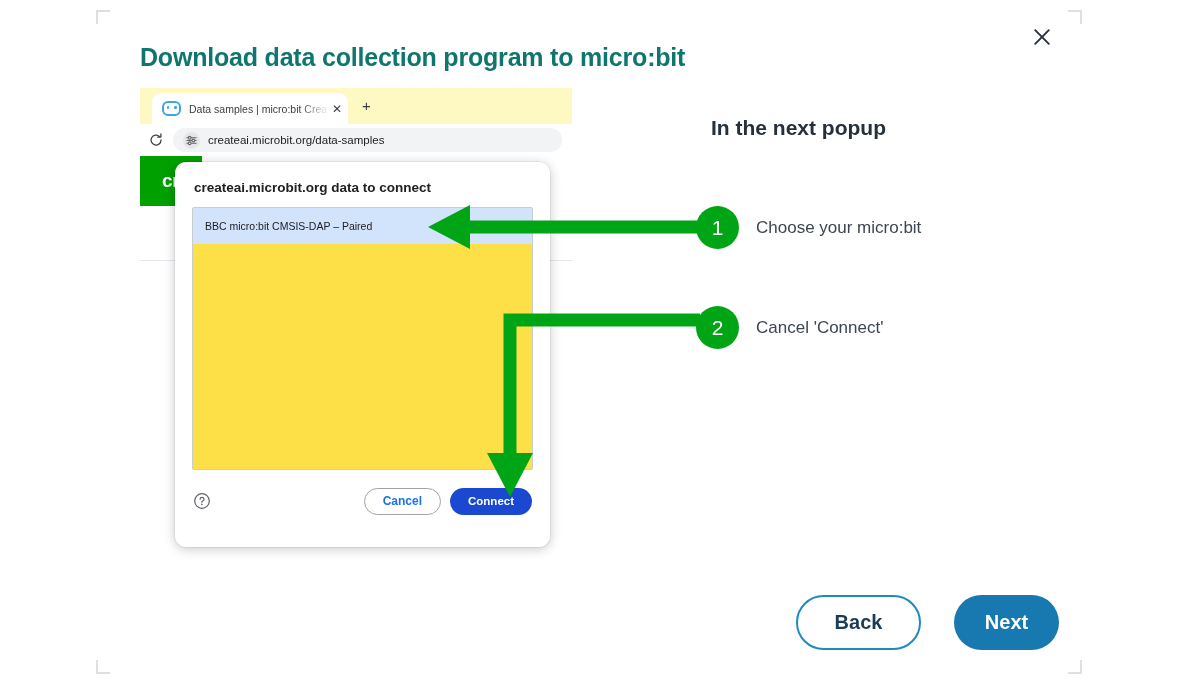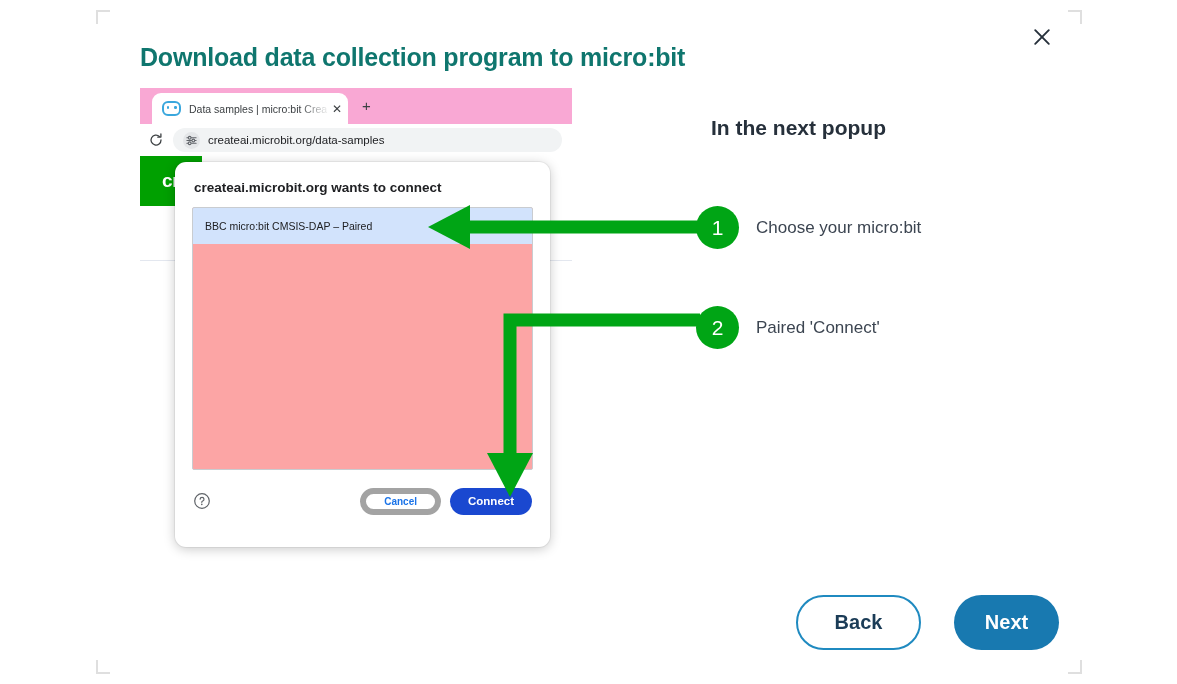--- a/index.html
+++ b/index.html
@@ -64,21 +64,21 @@
     width: 432px;
     height: 472px;
     background: #f1f3f4;
     overflow: hidden;
   }
   .tabstrip {
     position: absolute;
     left: 0; top: 0;
     width: 100%;
     height: 36px;
-    background: #f9a8d4;
+    background: #fef9c3;
   }
   .tab {
     position: absolute;
     left: 12px;
     top: 5px;
     width: 196px;
     height: 31px;
     background: #ffffff;
     border-radius: 9px 9px 0 0;
     display: flex;
@@ -237,21 +237,21 @@
     font-weight: bold;
     color: #202124;
     margin: 0 0 12px 2px;
     white-space: nowrap;
   }
   .device-list {
     height: 263px;
     border: 1px solid #c9ccd0;
     border-radius: 2px;
     box-sizing: border-box;
-    background: #fca5a5;
+    background: #fde047;
     overflow: hidden;
   }
   .device-row {
     height: 36px;
     display: flex;
     align-items: center;
     padding-left: 12px;
     font-size: 10.5px;
     color: #202124;
     background: #d2e3fc;
@@ -273,24 +273,24 @@
   .perm-actions {
     margin-left: auto;
     display: flex;
     align-items: center;
     gap: 9px;
   }
   .btn-cancel {
     height: 27px;
     padding: 0 18px;
     border-radius: 14px;
-    border: 6px solid #a3a3a3;
+    border: 1px solid #a3a3a3;
     background: #ffffff;
     color: #1a73e8;
-    font-size: 10px;
+    font-size: 12px;
     font-weight: bold;
     font-family: "Liberation Sans", sans-serif;
     cursor: pointer;
   }
   .btn-connect {
     height: 27px;
     padding: 0 18px;
     border-radius: 14px;
     border: none;
     background: #1a48d0;
@@ -437,21 +437,21 @@
 
   <div class="site-content">
     <div class="brand-block">
       <span class="brand-text">cro</span>
     </div>
     <div class="site-divider"></div>
   </div>
 </div>
 
 <div class="perm-dialog">
-  <div class="perm-heading">createai.microbit.org wants to connect</div>
+  <div class="perm-heading">createai.microbit.org data to connect</div>
 
   <div class="device-list">
     <div class="device-row">BBC micro:bit CMSIS-DAP – Paired</div>
   </div>
 
   <div class="perm-footer">
     <span class="help-icon">
       <svg width="18" height="18" viewBox="0 0 18 18" aria-hidden="true">
         <circle cx="9" cy="9" r="7.3" fill="none" stroke="#5f6368" stroke-width="1.2"></circle>
         <path d="M7.1 7.1a1.95 1.95 0 1 1 2.3 2.1c-.5.2-.6.6-.6 1.1" fill="none" stroke="#5f6368" stroke-width="1.2" stroke-linecap="round"></path>
@@ -467,21 +467,21 @@
 
 <h2 class="next-popup-heading">In the next popup</h2>
 
 <div class="step step-1">
   <span class="step-badge">1</span>
   <span class="step-label">Choose your micro:bit</span>
 </div>
 
 <div class="step step-2">
   <span class="step-badge">2</span>
-  <span class="step-label">Paired 'Connect'</span>
+  <span class="step-label">Cancel 'Connect'</span>
 </div>
 
 <svg class="arrow-layer" viewBox="0 0 1177 684">
 
   <g>
     <path d="M700 227 L459 227" stroke="#00a515" stroke-width="13" fill="none"></path>
     <path d="M428 227 L470 205 L470 249 Z" fill="#00a515"></path>
   </g>
 
   <g>

